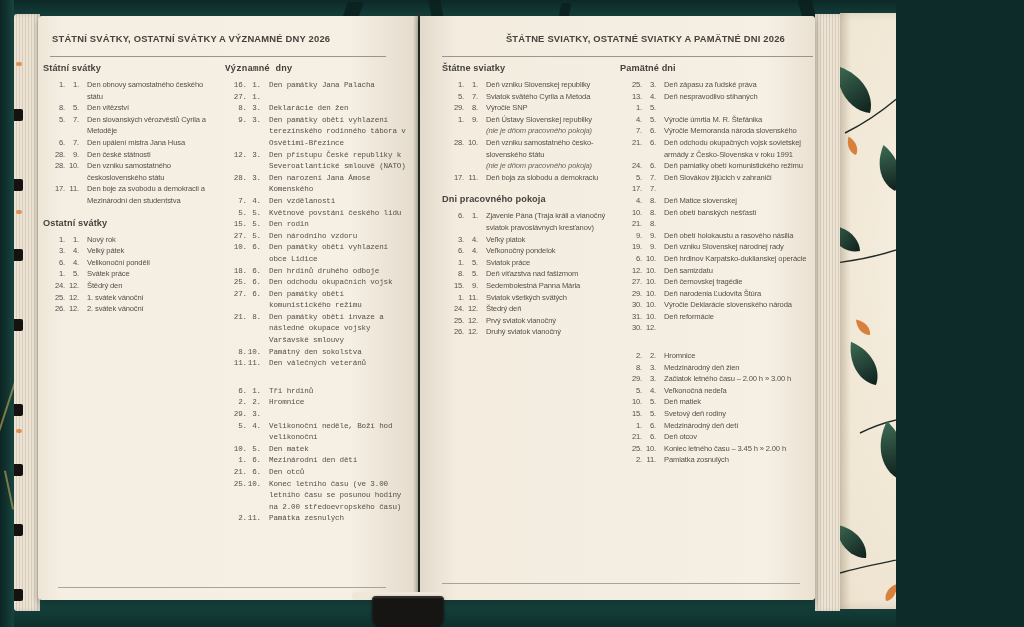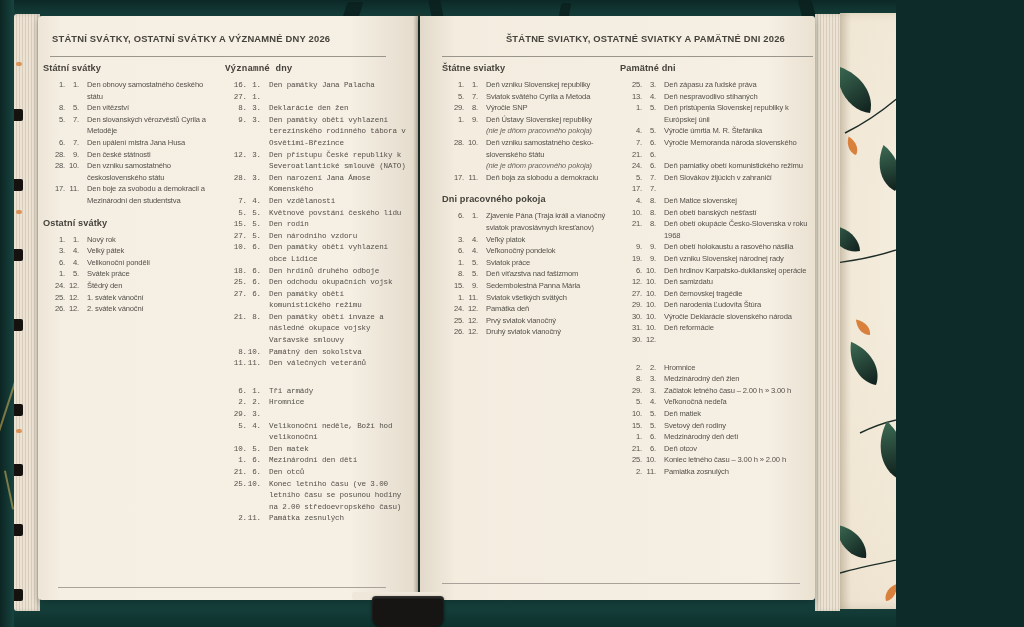--- a/index.html
+++ b/index.html
@@ -293,21 +293,21 @@
               <span class="m">11.</span>
               <span class="t">Den válečných veteránů</span>
             </li>
           </ul>
       </section>
       <section class="block untitled">
         <ul class="list">
             <li class="row">
               <span class="d">6.</span>
               <span class="m">1.</span>
-              <span class="t">Tři armády</span>
+              <span class="t">Tři hrdinů</span>
             </li>
             <li class="row">
               <span class="d">2.</span>
               <span class="m">2.</span>
               <span class="t">Hromnice</span>
             </li>
             <li class="row">
               <span class="d">29.</span>
               <span class="m">3.</span>
             </li>
@@ -422,21 +422,21 @@
               <span class="t">Sedembolestná Panna Mária</span>
             </li>
             <li class="row">
               <span class="d">1.</span>
               <span class="m">11.</span>
               <span class="t">Sviatok všetkých svätých</span>
             </li>
             <li class="row">
               <span class="d">24.</span>
               <span class="m">12.</span>
-              <span class="t">Památka deň</span>
+              <span class="t">Štedrý deň</span>
             </li>
             <li class="row">
               <span class="d">25.</span>
               <span class="m">12.</span>
               <span class="t">Prvý sviatok vianočný</span>
             </li>
             <li class="row">
               <span class="d">26.</span>
               <span class="m">12.</span>
               <span class="t">Druhý sviatok vianočný</span>
@@ -454,35 +454,35 @@
               <span class="t">Deň zápasu za ľudské práva</span>
             </li>
             <li class="row">
               <span class="d">13.</span>
               <span class="m">4.</span>
               <span class="t">Deň nespravodlivo stíhaných</span>
             </li>
             <li class="row">
               <span class="d">1.</span>
               <span class="m">5.</span>
-              <span class="t">Deň pristúpenia Slovenskej republiky k Európskej únii</span>
             </li>
             <li class="row">
               <span class="d">4.</span>
               <span class="m">5.</span>
               <span class="t">Výročie úmrtia M. R. Štefánika</span>
             </li>
             <li class="row">
               <span class="d">7.</span>
               <span class="m">6.</span>
               <span class="t">Výročie Memoranda národa slovenského</span>
             </li>
             <li class="row">
               <span class="d">21.</span>
               <span class="m">6.</span>
+              <span class="t">Deň odchodu okupačných vojsk sovietskej armády z Česko-Slovenska v roku 1991</span>
             </li>
             <li class="row">
               <span class="d">24.</span>
               <span class="m">6.</span>
               <span class="t">Deň pamiatky obetí komunistického režimu</span>
             </li>
             <li class="row">
               <span class="d">5.</span>
               <span class="m">7.</span>
               <span class="t">Deň Slovákov žijúcich v zahraničí</span>
@@ -497,21 +497,20 @@
               <span class="t">Deň Matice slovenskej</span>
             </li>
             <li class="row">
               <span class="d">10.</span>
               <span class="m">8.</span>
               <span class="t">Deň obetí banských nešťastí</span>
             </li>
             <li class="row">
               <span class="d">21.</span>
               <span class="m">8.</span>
-              <span class="t">Deň obetí okupácie Česko-Slovenska v roku 1968</span>
             </li>
             <li class="row">
               <span class="d">9.</span>
               <span class="m">9.</span>
               <span class="t">Deň obetí holokaustu a rasového násilia</span>
             </li>
             <li class="row">
               <span class="d">19.</span>
               <span class="m">9.</span>
               <span class="t">Deň vzniku Slovenskej národnej rady</span>
@@ -590,21 +589,21 @@
               <span class="t">Medzinárodný deň detí</span>
             </li>
             <li class="row">
               <span class="d">21.</span>
               <span class="m">6.</span>
               <span class="t">Deň otcov</span>
             </li>
             <li class="row">
               <span class="d">25.</span>
               <span class="m">10.</span>
-              <span class="t">Koniec letného času – 3.00 h » 2.00 h</span>
+              <span class="t">Koniec letného času – 3.45 h » 2.00 h</span>
             </li>
             <li class="row">
               <span class="d">2.</span>
               <span class="m">11.</span>
               <span class="t">Pamiatka zosnulých</span>
             </li>
           </ul>
       </section>
     </div>
     <div class="footer-rule"></div>

